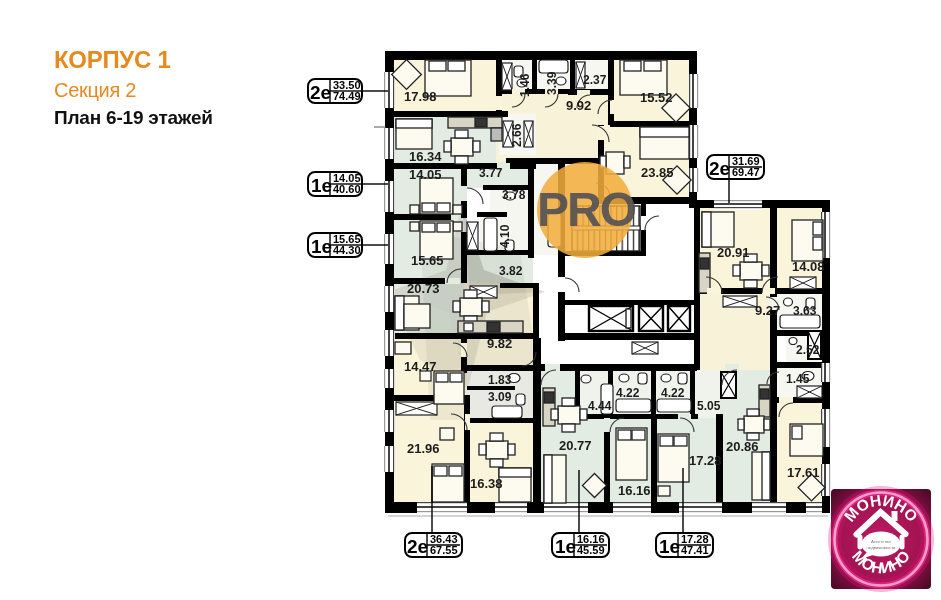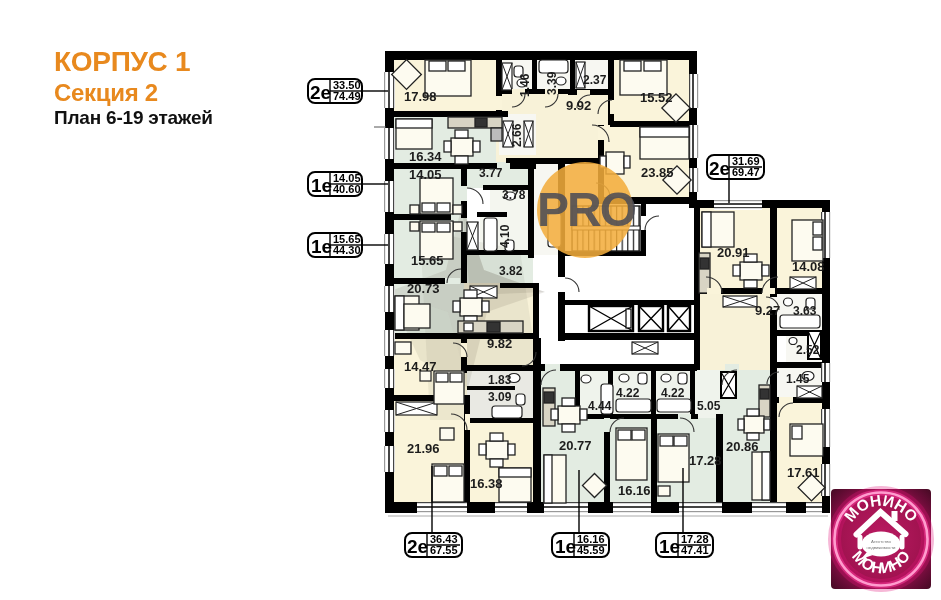--- a/index.html
+++ b/index.html
@@ -1,18 +1,18 @@
 <!DOCTYPE html>
 <html><head>
 <meta charset="utf-8">
 <style>
 html,body{margin:0;padding:0;width:941px;height:600px;background:#ffffff;overflow:hidden;}
 body{font-family:"Liberation Sans",sans-serif;position:relative;}
-.ttl1{position:absolute;left:54px;top:46px;font-size:28px;font-weight:bold;color:#E8891E;letter-spacing:-0.3px;}
-.ttl2{position:absolute;left:54px;top:79px;font-size:24px;font-weight:bold;color:#E8891E;letter-spacing:-0.3px;}
+.ttl1{position:absolute;left:54px;top:46px;font-size:24px;font-weight:bold;color:#E8891E;letter-spacing:-0.3px;}
+.ttl2{position:absolute;left:54px;top:79px;font-size:20px;font-weight:normal;color:#E8891E;letter-spacing:-0.3px;}
 .ttl3{position:absolute;left:54px;top:107px;font-size:19px;font-weight:bold;color:#111111;letter-spacing:-0.2px;}
 svg{position:absolute;left:0;top:0;}
 </style>
 </head>
 <body>
 
 <div class="ttl1">КОРПУС 1</div>
 
 <div class="ttl2">Секция 2</div>
 

